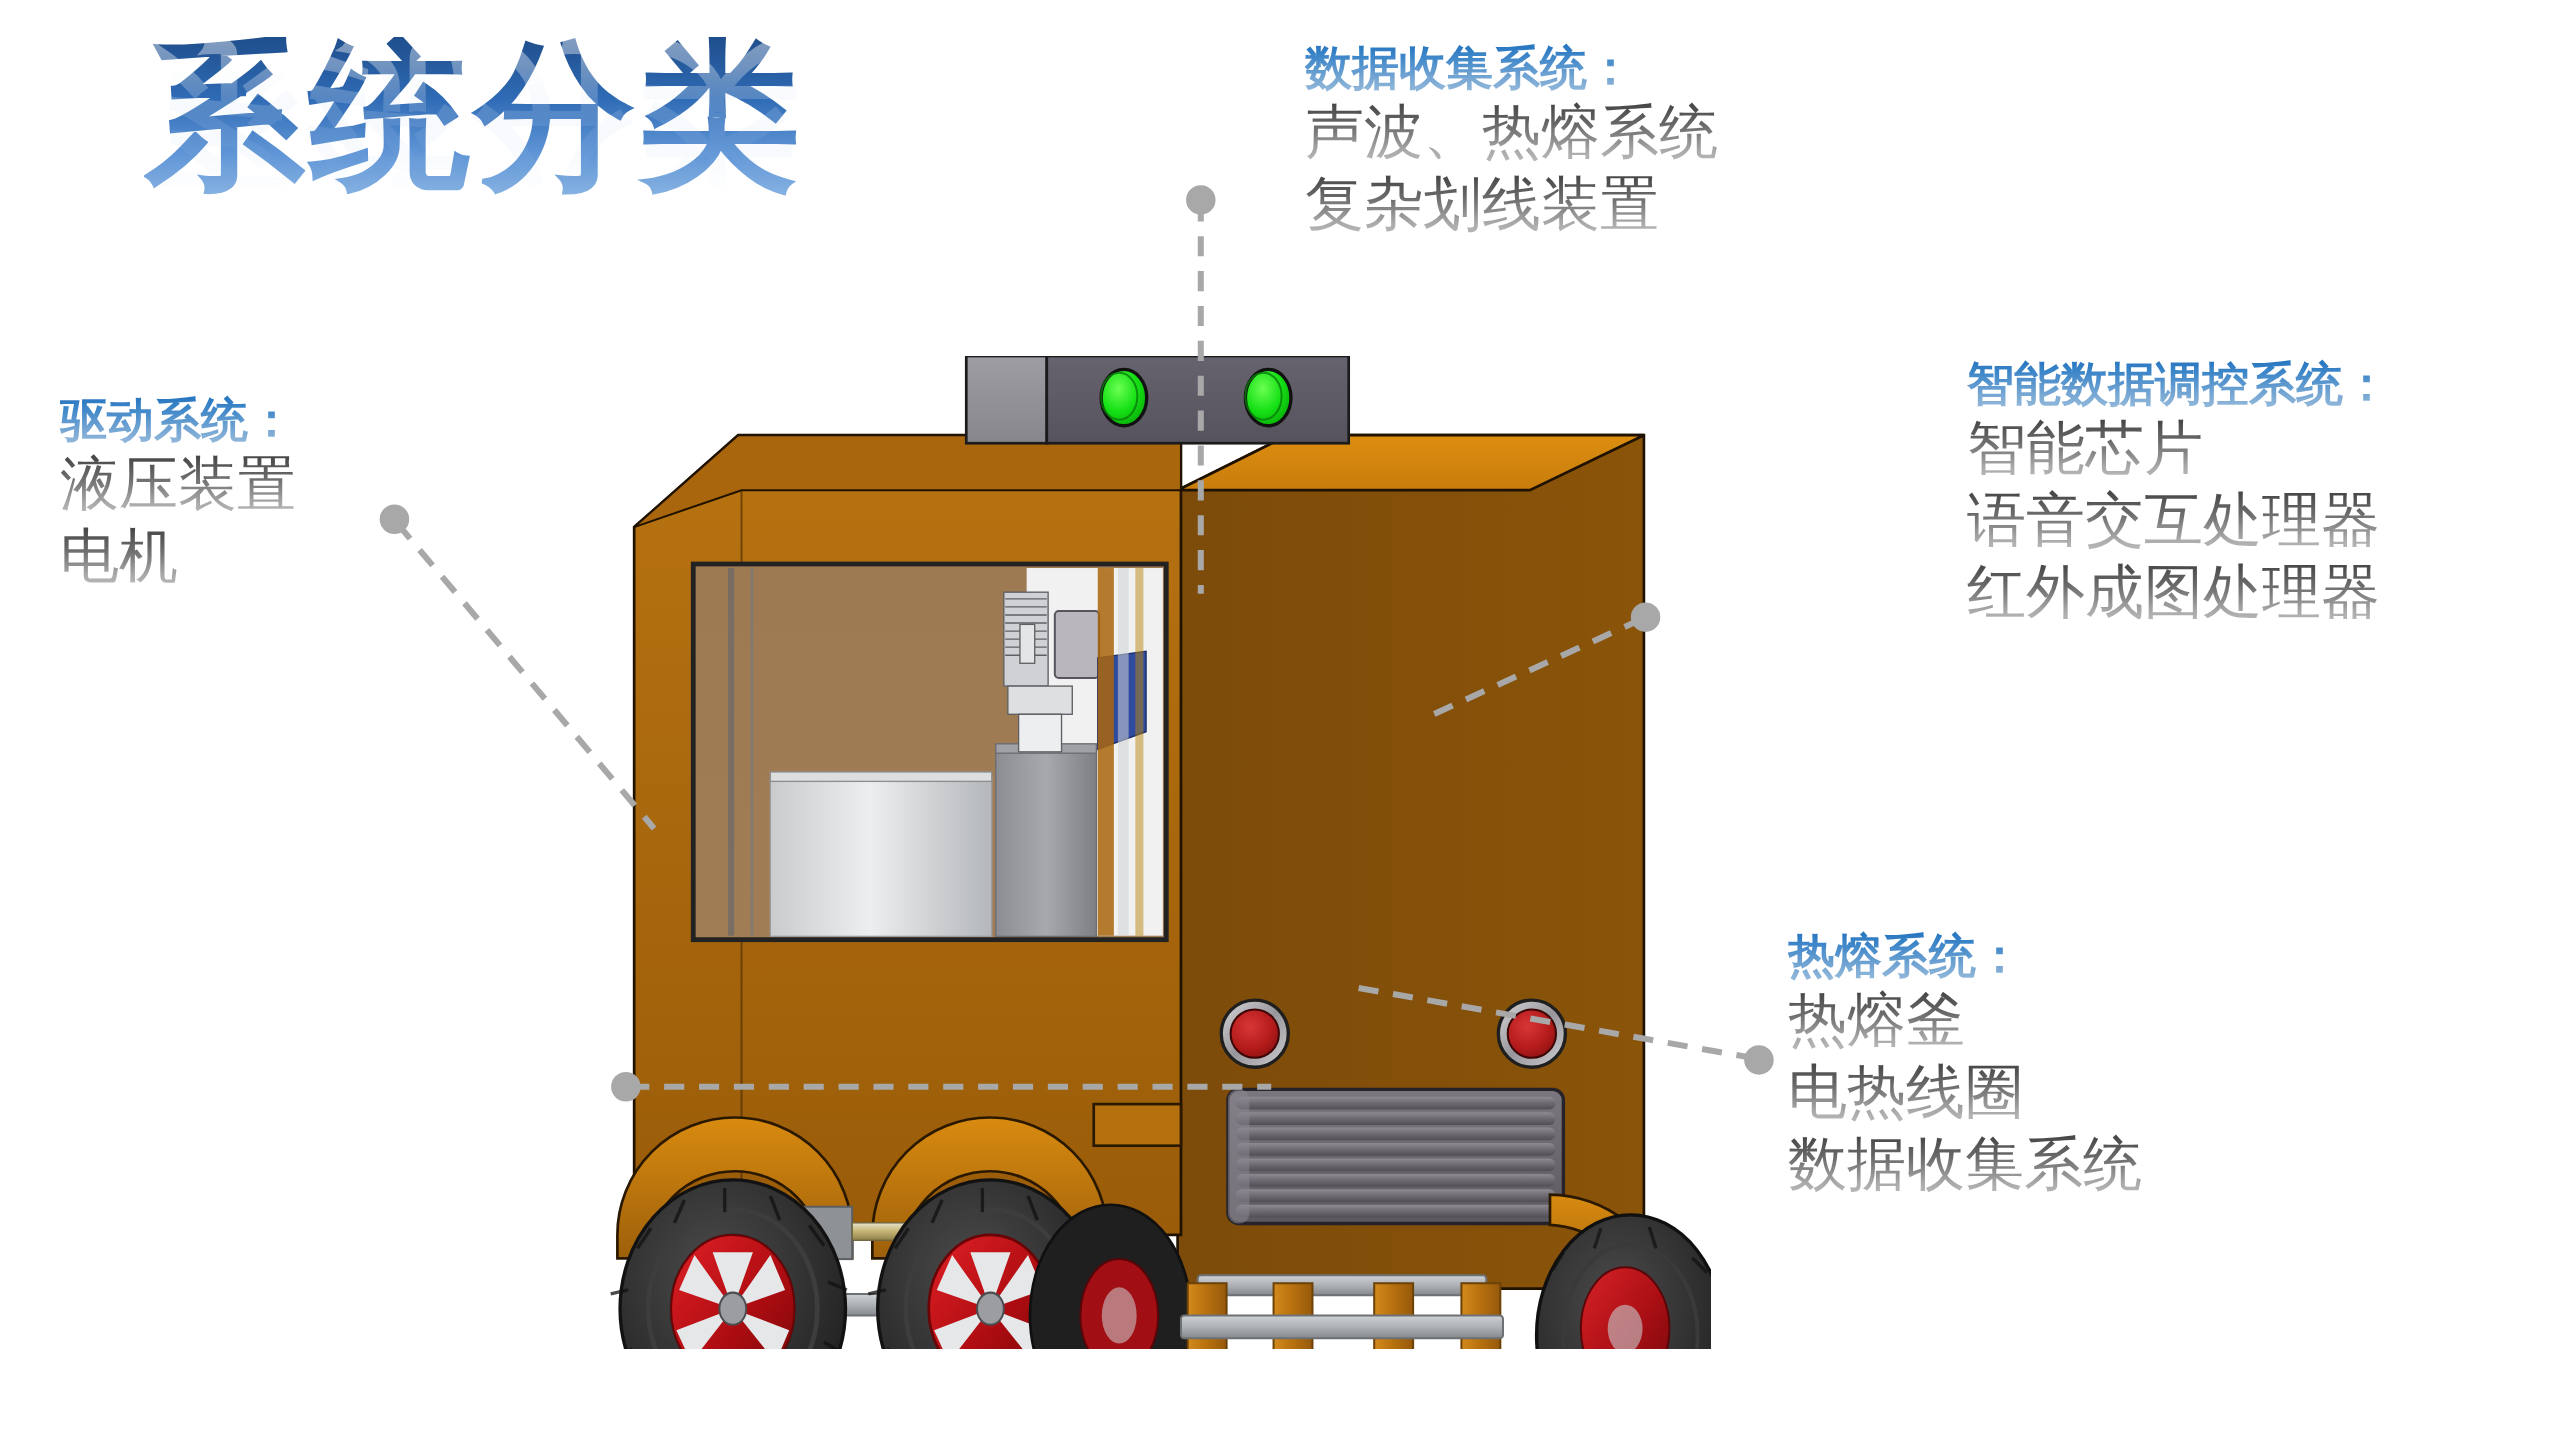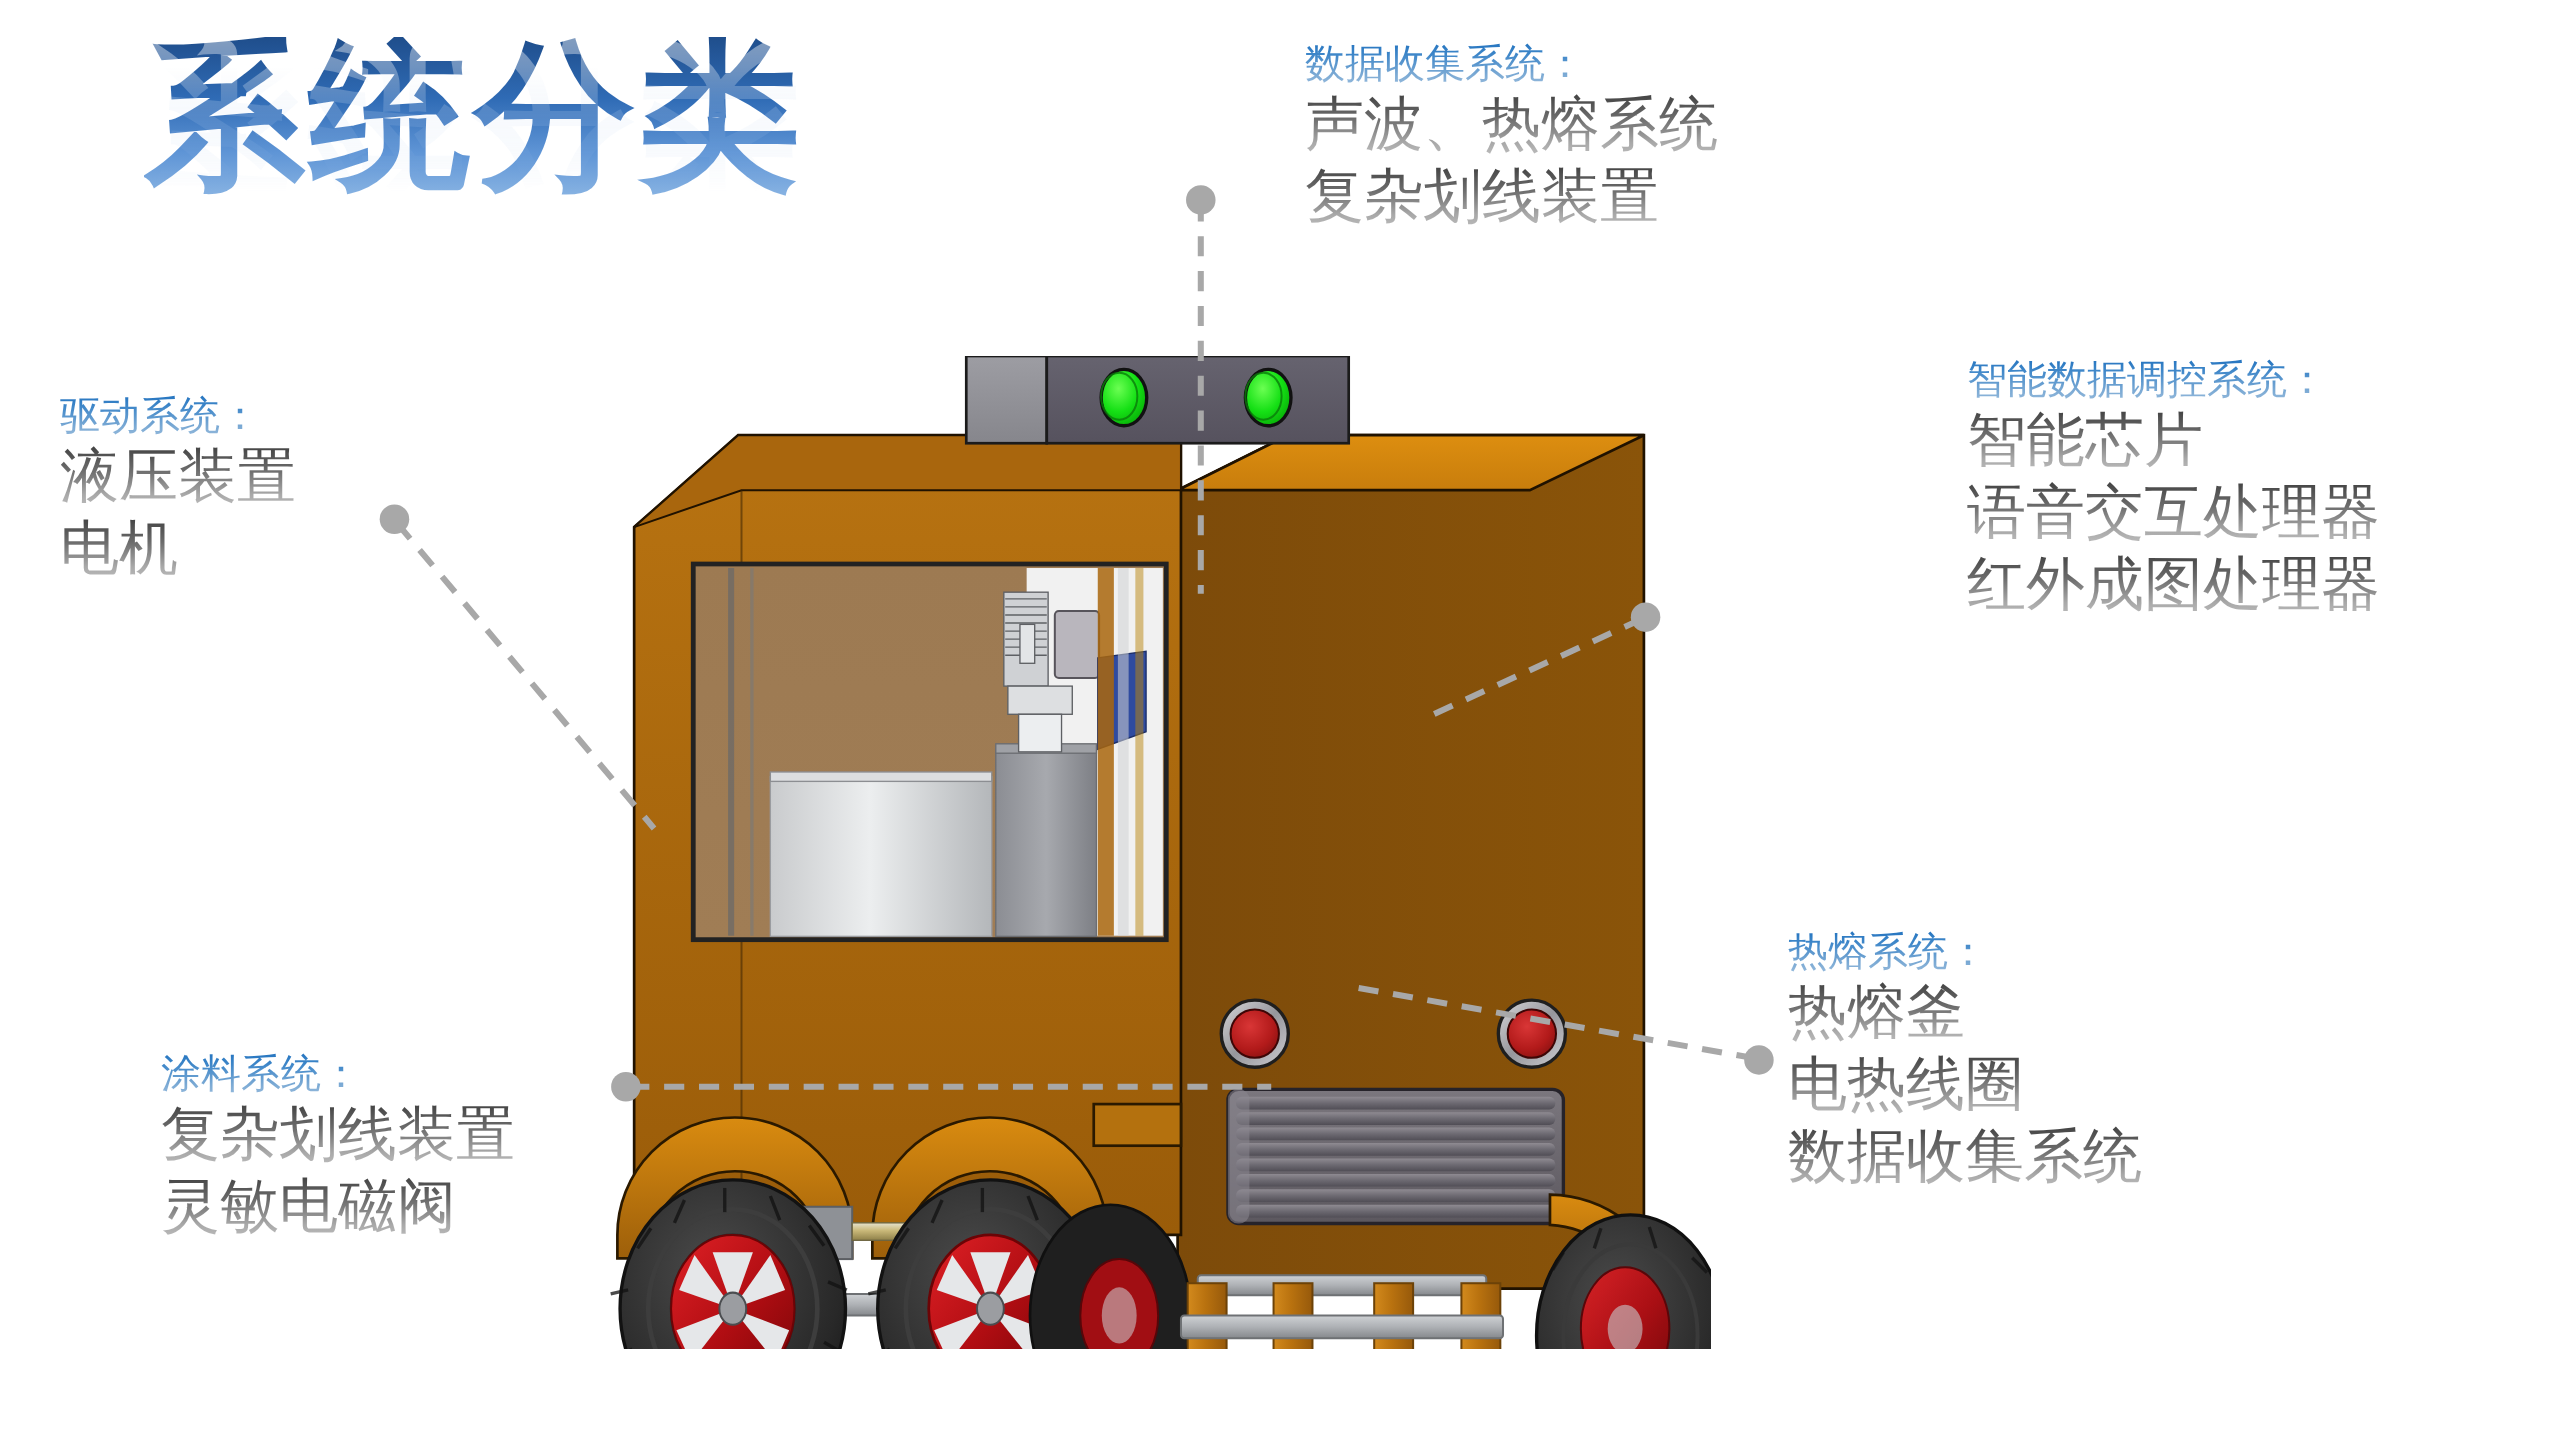--- a/index.html
+++ b/index.html
@@ -45,22 +45,22 @@
     color:transparent;
     -webkit-text-fill-color:transparent;
     opacity:.55;
     -webkit-mask-image:linear-gradient(180deg,rgba(0,0,0,.0) 0%,rgba(0,0,0,.25) 45%,rgba(0,0,0,.85) 100%);
     mask-image:linear-gradient(180deg,rgba(0,0,0,.0) 0%,rgba(0,0,0,.25) 45%,rgba(0,0,0,.85) 100%);
   }
 
   
   .anno{position:absolute;white-space:nowrap;}
   .anno .head{
-    font-size:40px;
-    font-weight:normal;
+    font-size:47px;
+    font-weight:bold;
     line-height:1.22;
     background:linear-gradient(180deg,#1d6fbd 0%,#3f87c9 30%,#7aa9d4 70%,#9fc0de 100%);
     -webkit-background-clip:text;background-clip:text;
     color:transparent;-webkit-text-fill-color:transparent;
   }
   .anno .line{
     font-size:59px;
     line-height:1.22;
     background:linear-gradient(180deg,#3a3a3a 0%,#6b6b6b 40%,#a9a9a9 75%,#c4c4c4 100%);
     -webkit-background-clip:text;background-clip:text;
@@ -422,25 +422,20 @@
       <circle cx="933" cy="1620" r="22"></circle>
     </g>
   </svg>
 
   <div class="anno" id="anno-drive">
     <div class="head">驱动系统：</div>
     <div class="line">液压装置</div>
     <div class="line">电机</div>
   </div>
 
-  <div class="anno" id="anno-coating">
-    <div class="head">涂料系统：</div>
-    <div class="line">复杂划线装置</div>
-    <div class="line">灵敏电磁阀</div>
-  </div>
 
   <div class="anno" id="anno-collect">
     <div class="head">数据收集系统：</div>
     <div class="line">声波、热熔系统</div>
     <div class="line">复杂划线装置</div>
   </div>
 
   <div class="anno" id="anno-smart">
     <div class="head">智能数据调控系统：</div>
     <div class="line">智能芯片</div>

